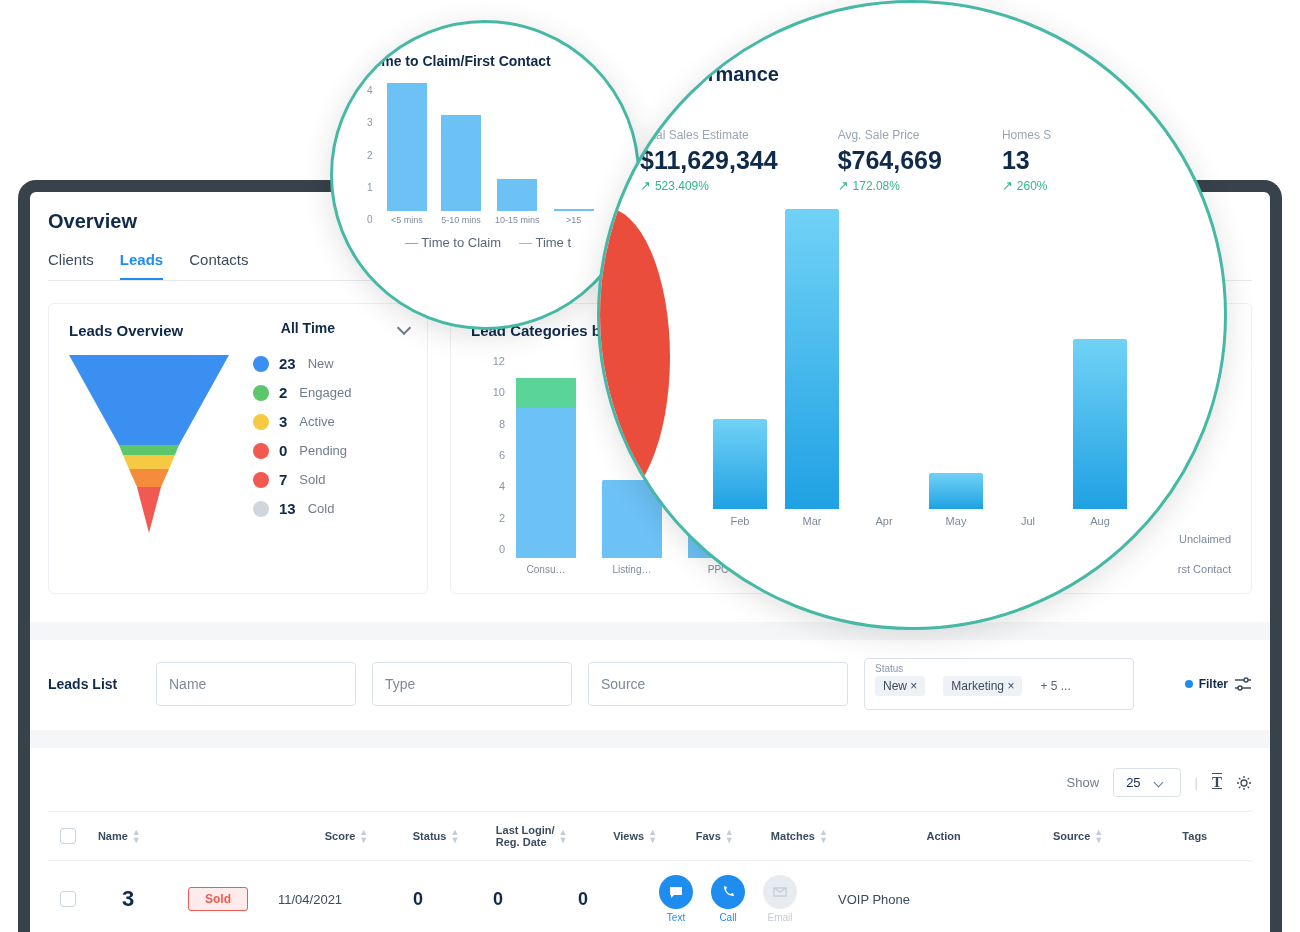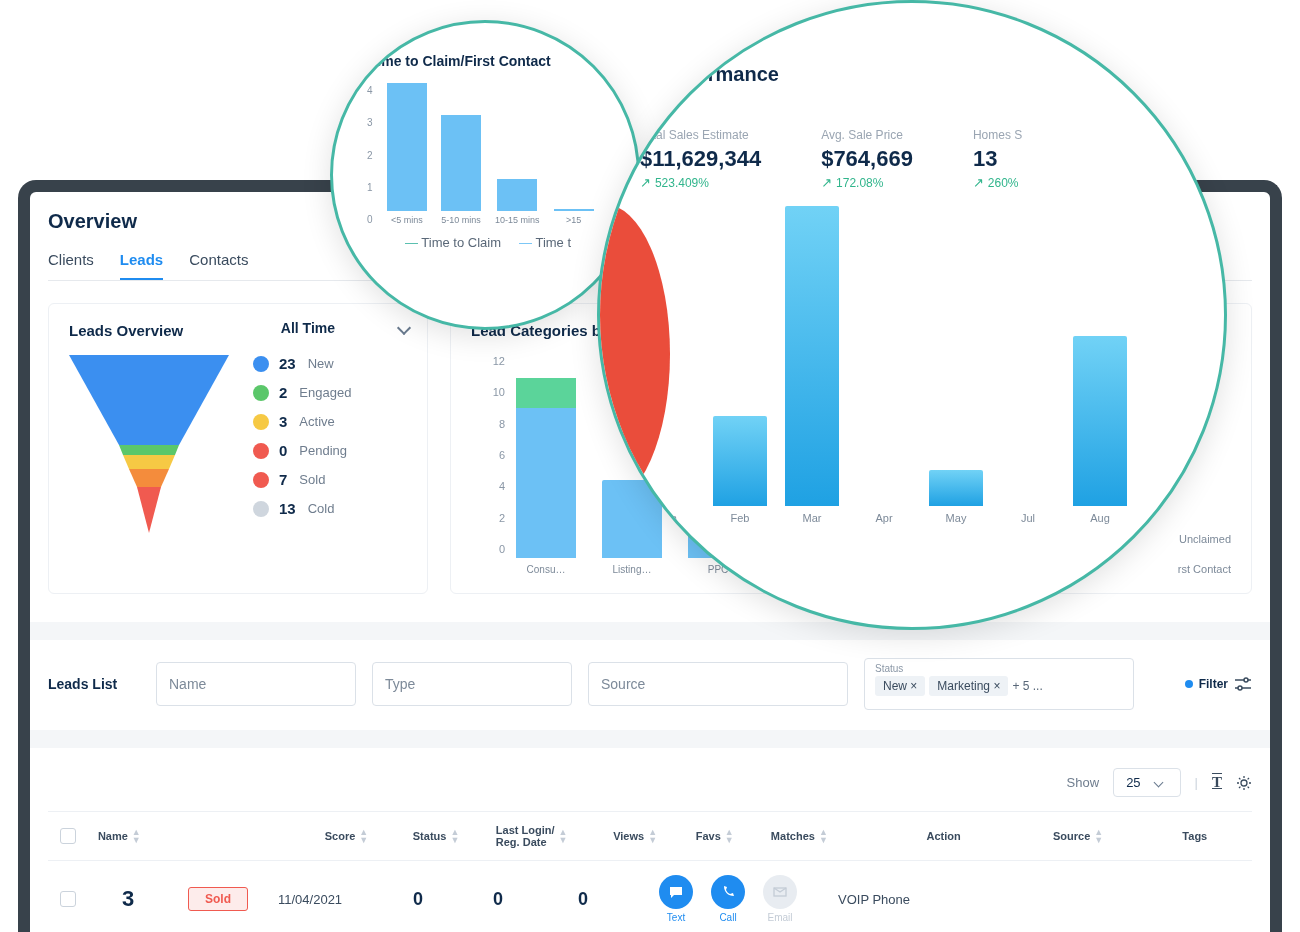--- a/index.html
+++ b/index.html
@@ -30,21 +30,21 @@
 .cat-bar .top { position: absolute; top: 0; left: 0; right: 0; background: #5bd49a; }
 .cat-lbl { font-size: 10px; color: #7d8a99; margin-top: 6px; text-align:center; }
 .right-labels { position: absolute; right: 20px; bottom: 18px; font-size: 11px; color: #7d8a99; display:flex; flex-direction:column; gap:18px; align-items:flex-end;}
 .section-divider { height: 18px; background: #f4f6f8; margin: 0 -18px 18px -18px; }
 .leads-list-row { display: flex; align-items: center; gap: 16px; margin-bottom: 20px; }
 .section-label { font-size: 14px; font-weight: 700; color: #0f2a4a; width: 92px; }
 .filter-input { flex: 0 0 200px; height: 44px; border: 1px solid #dbe1e8; border-radius: 4px; padding: 0 12px; font-size: 14px; color: #7d8a99; display:flex; align-items:center; }
 .filter-input.wide { flex: 0 0 260px; }
 .status-box { flex: 0 0 270px; height: 52px; border: 1px solid #dbe1e8; border-radius: 4px; padding: 4px 10px; font-size: 12px; color: #596879; }
 .status-box .lab { font-size: 10px; color: #8a97a6; margin-bottom: 2px; }
-.status-box .chips { display: flex; gap: 4px; align-items: center; font-size: 12px; }
+.status-box .chips { display: flex; gap: 18px; align-items: center; font-size: 12px; }
 .chip { background: #eef2f6; padding: 3px 8px; border-radius: 3px; color: #3a4b5e; }
 .filter-btn { margin-left: auto; display: flex; align-items: center; gap: 6px; font-size: 12px; color: #0f2a4a; font-weight: 600; cursor: pointer; }
 .filter-btn .bdot { width: 8px; height: 8px; background: #1f8cf0; border-radius: 50%; }
 .table-controls { display: flex; justify-content: flex-end; align-items: center; gap: 14px; font-size: 13px; color: #6f7d8e; margin: 20px 0 14px 0; }
 .showbox { border: 1px solid #dbe1e8; border-radius: 4px; padding: 6px 18px 6px 12px; color: #0f2a4a; display:flex; align-items:center; gap:10px;}
 .table-head { display: flex; align-items: center; border-top: 1px solid #edf0f4; border-bottom: 1px solid #edf0f4; padding: 12px 0; font-size: 11px; font-weight: 700; color: #3a4b5e; }
 .th, .td { padding: 0 10px; display: flex; align-items: center; gap: 4px; }
 .sort { color: #c4ccd6; font-size: 9px; line-height: 8px; }
 .col-check { width: 40px; justify-content:center;}
 .col-name { width: 220px; }
@@ -85,21 +85,21 @@
 .mini-legend { display: flex; gap: 18px; font-size: 13px; color: #5a6878; margin-top: 10px; justify-content: center;}
 .mini-legend span::before { content: "— "; }
 .mini-legend .c1::before { color: #46b8a6; }
 .mini-legend .c2::before { color: #6cc1f5; }
 .mag2 { width: 630px; height: 630px; top: 0px; left: 597px; z-index: 6; }
 .mag2-inner { padding: 60px 40px 30px 40px; height: 100%; position: relative; }
 .perf-title { font-size: 20px; font-weight: 800; color: #0f2a4a; margin-bottom: 4px; }
 .perf-sub { font-size: 14px; color: #9aa5b2; margin-bottom: 22px; }
 .kpis { display: flex; gap: 60px; margin-bottom: 24px; }
 .kpi-lbl { font-size: 12px; color: #9aa5b2; margin-bottom: 4px; }
-.kpi-val { font-size: 22px; font-weight: 700; color: #0f2a4a; margin-bottom: 3px; }
+.kpi-val { font-size: 25px; font-weight: 700; color: #0f2a4a; margin-bottom: 3px; }
 .kpi-pct { font-size: 12px; color: #31b58c; display: flex; align-items: center; gap: 4px; }
 .kpi-pct::before { content: "↗"; color: #31b58c; font-size: 13px; }
 .perf-bars { display: flex; align-items: flex-end; gap: 16px; height: 310px; position: relative; }
 .red-slice { position: absolute; left: -40px; top: -10px; width: 70px; height: 300px; background: #ea4d3b; border-radius: 0 140px 140px 0 / 0 320px 320px 0; }
 .perf-col { display: flex; flex-direction: column; align-items: center; width: 56px; }
 .perf-bar { width: 54px; background: linear-gradient(to top, #1fa1e3, #71d2f6); border-radius: 2px 2px 0 0; }
 .perf-lbl { font-size: 11px; color: #7d8a99; margin-top: 6px; }
 </style>
 </head>
 <body>

